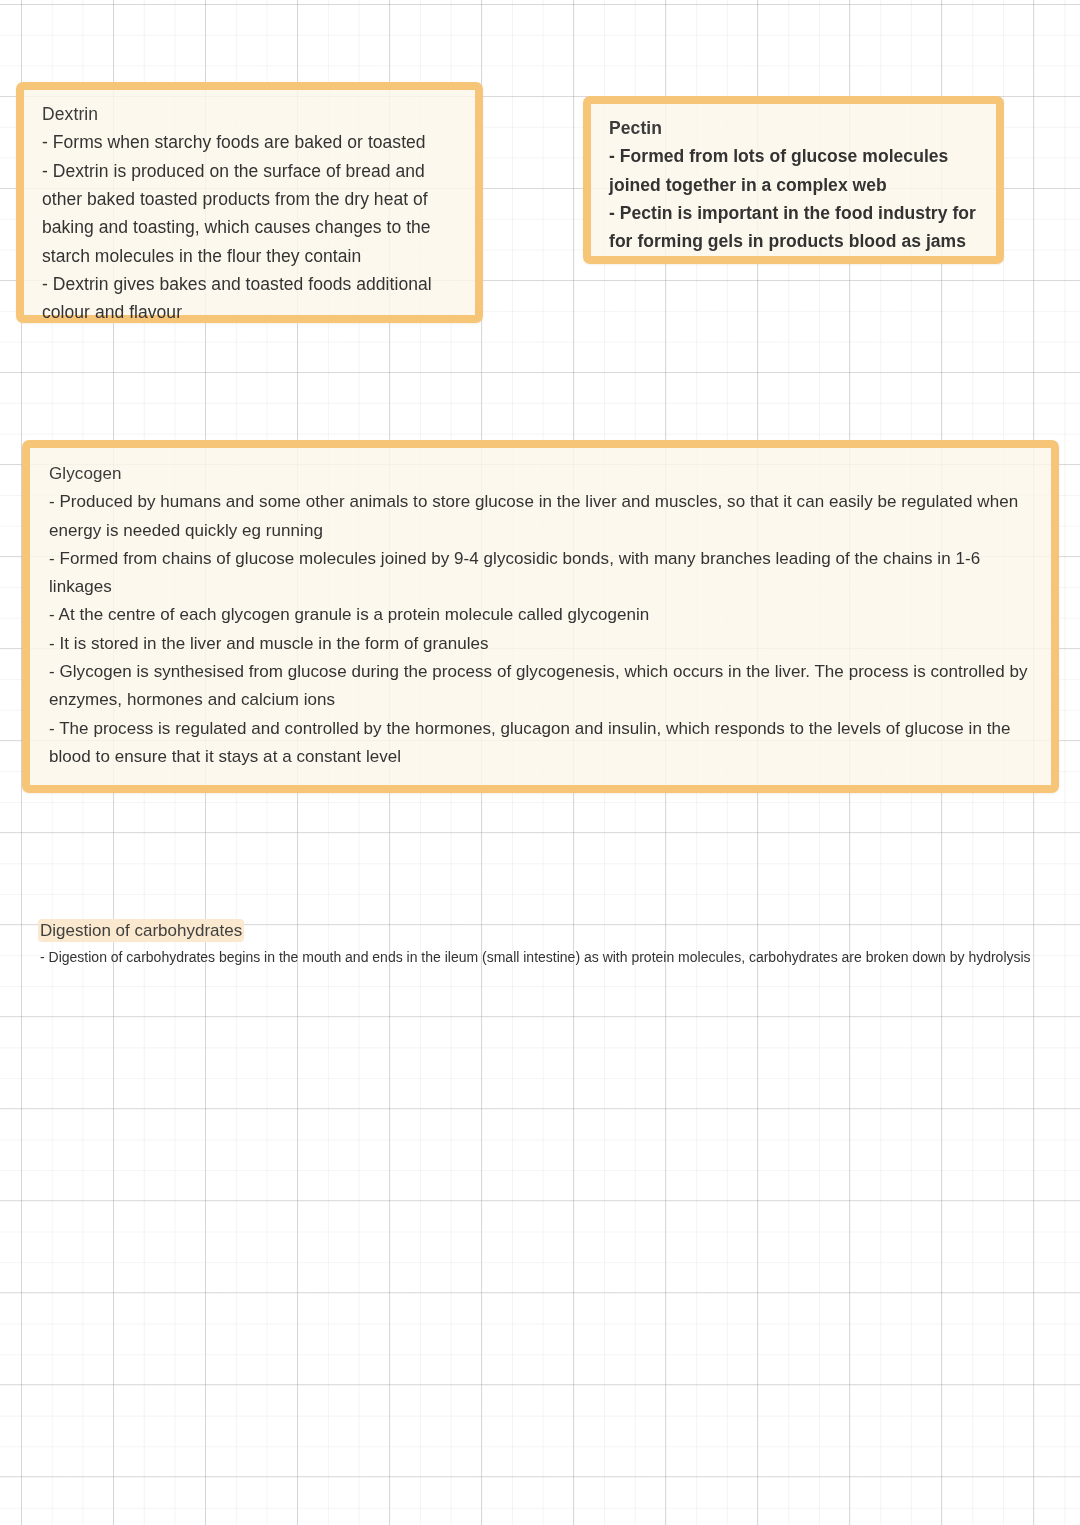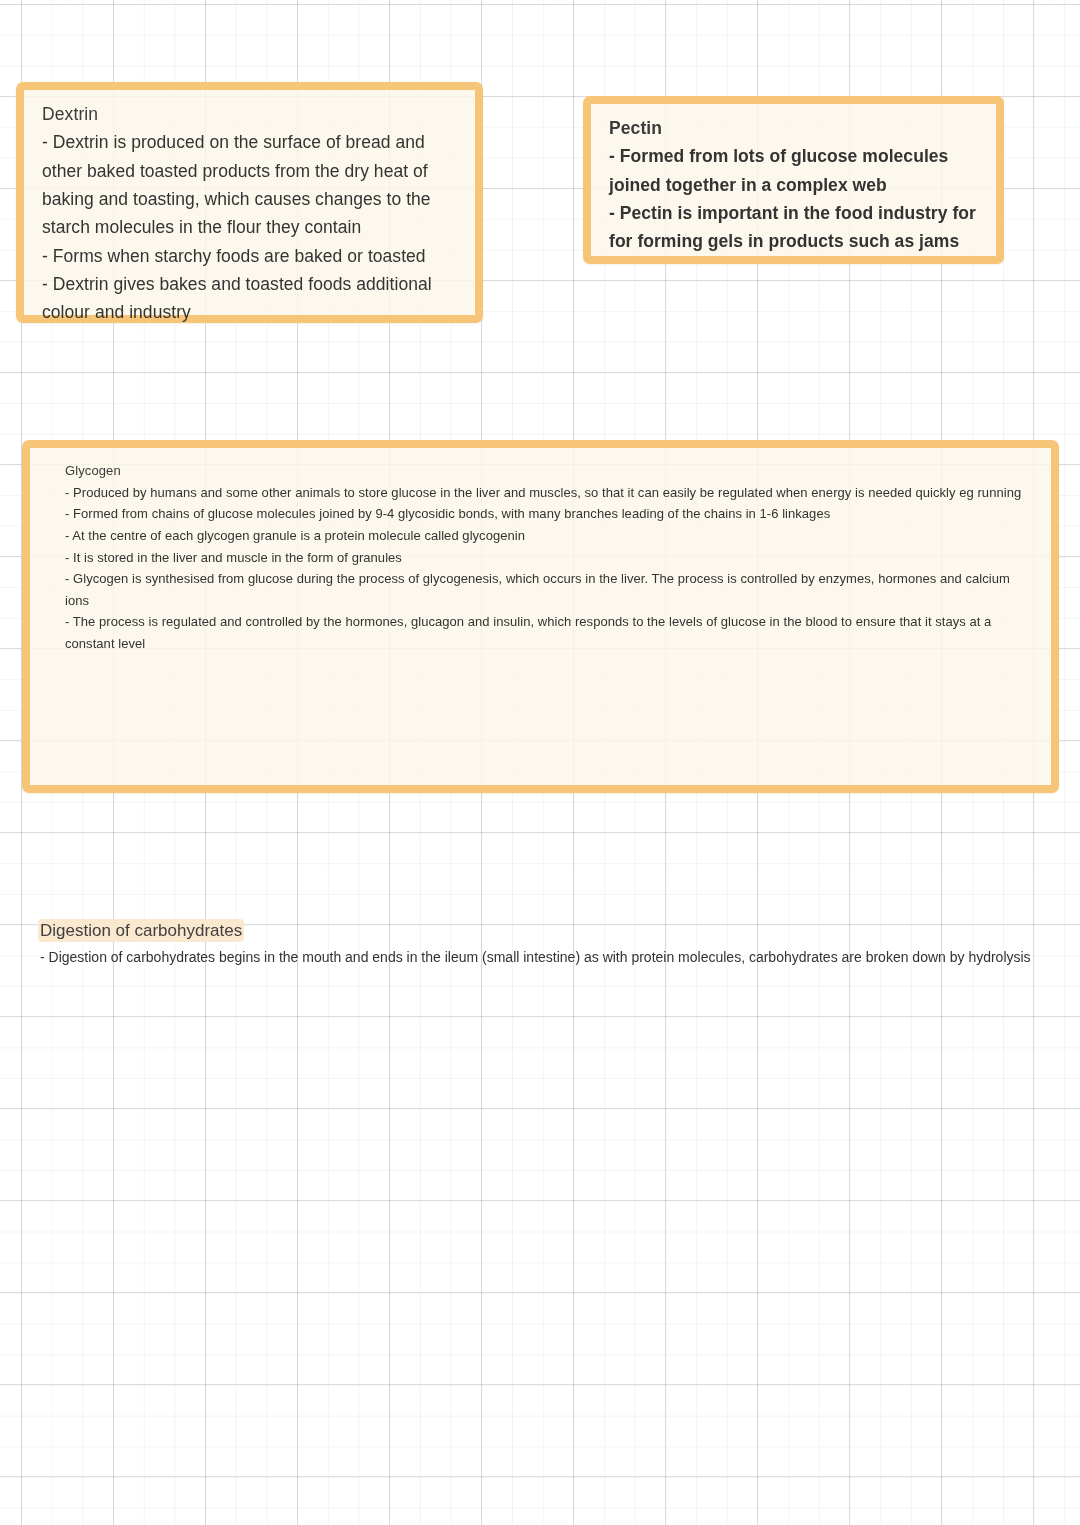--- a/index.html
+++ b/index.html
@@ -78,23 +78,22 @@
     left: 22px;
     top: 440px;
     width: 1037px;
     height: 353px;
   }
   #card-glycogen .note-inner {
     padding: 12px 16px 14px 19px;
   }
   #card-glycogen .note-title,
   #card-glycogen .note-line {
-    font-size: 13px;
+    font-size: 17px;
     line-height: 1.665;
-    margin-left: 16px;
   }
 
   
   #section-digestion {
     position: absolute;
     left: 40px;
     top: 916px;
     width: 1028px;
   }
   #section-digestion .section-heading {
@@ -116,31 +115,31 @@
   }
 </style>
 </head>
 <body>
 
 <div id="page">
 
   <div class="note-card" id="card-dextrin">
     <div class="note-inner">
       <div class="note-title">Dextrin</div>
+      <div class="note-line">- Forms when starchy foods are baked or toasted</div>
       <div class="note-line">- Dextrin is produced on the surface of bread and other baked toasted products from the dry heat of baking and toasting, which causes changes to the starch molecules in the flour they contain</div>
-      <div class="note-line">- Forms when starchy foods are baked or toasted</div>
-      <div class="note-line">- Dextrin gives bakes and toasted foods additional colour and industry</div>
+      <div class="note-line">- Dextrin gives bakes and toasted foods additional colour and flavour</div>
     </div>
   </div>
 
   <div class="note-card" id="card-pectin">
     <div class="note-inner">
       <div class="note-title">Pectin</div>
       <div class="note-line">- Formed from lots of glucose molecules joined together in a complex web</div>
-      <div class="note-line">- Pectin is important in the food industry for for forming gels in products such as jams</div>
+      <div class="note-line">- Pectin is important in the food industry for for forming gels in products blood as jams</div>
     </div>
   </div>
 
   <div class="note-card" id="card-glycogen">
     <div class="note-inner">
       <div class="note-title">Glycogen</div>
       <div class="note-line">- Produced by humans and some other animals to store glucose in the liver and muscles, so that it can easily be regulated when energy is needed quickly eg running</div>
       <div class="note-line">- Formed from chains of glucose molecules joined by 9-4 glycosidic bonds, with many branches leading of the chains in 1-6 linkages</div>
       <div class="note-line">- At the centre of each glycogen granule is a protein molecule called glycogenin</div>
       <div class="note-line">- It is stored in the liver and muscle in the form of granules</div>

